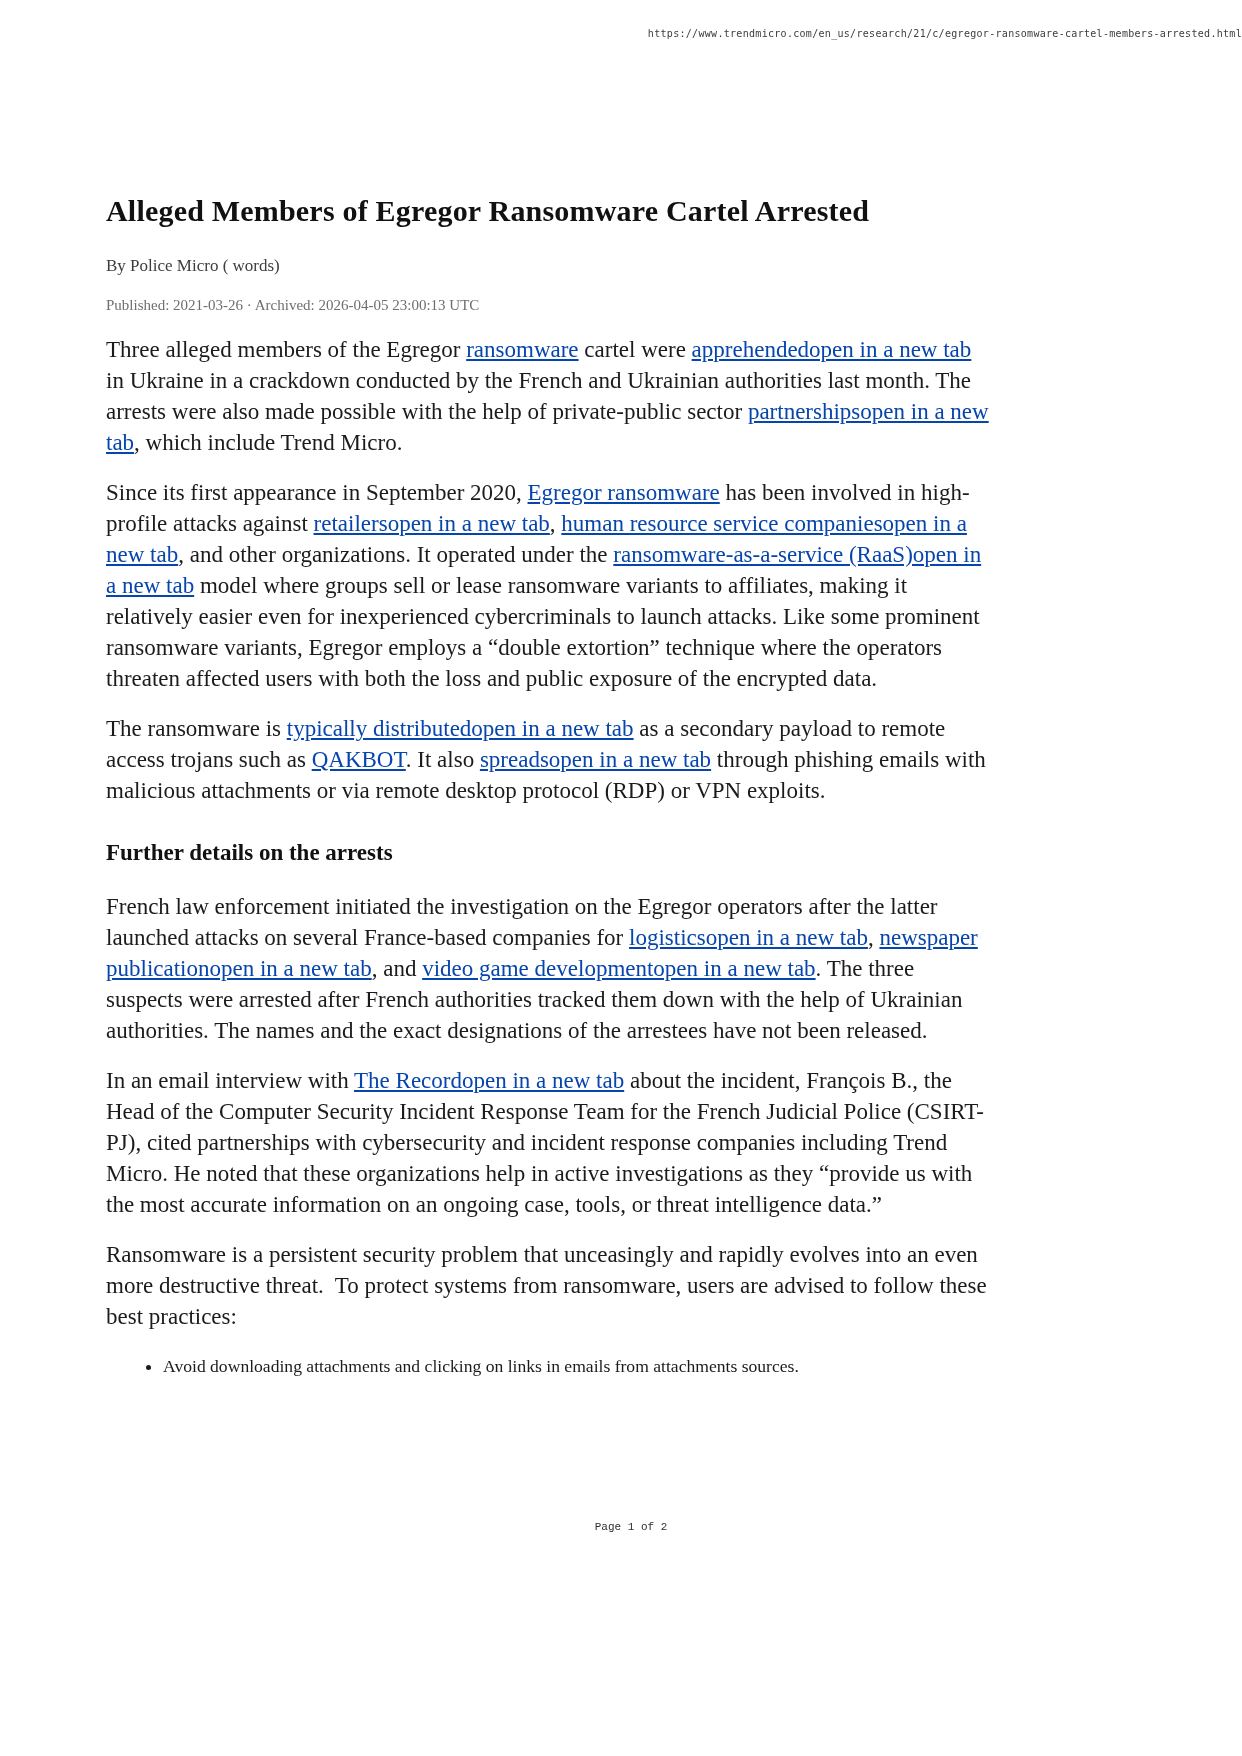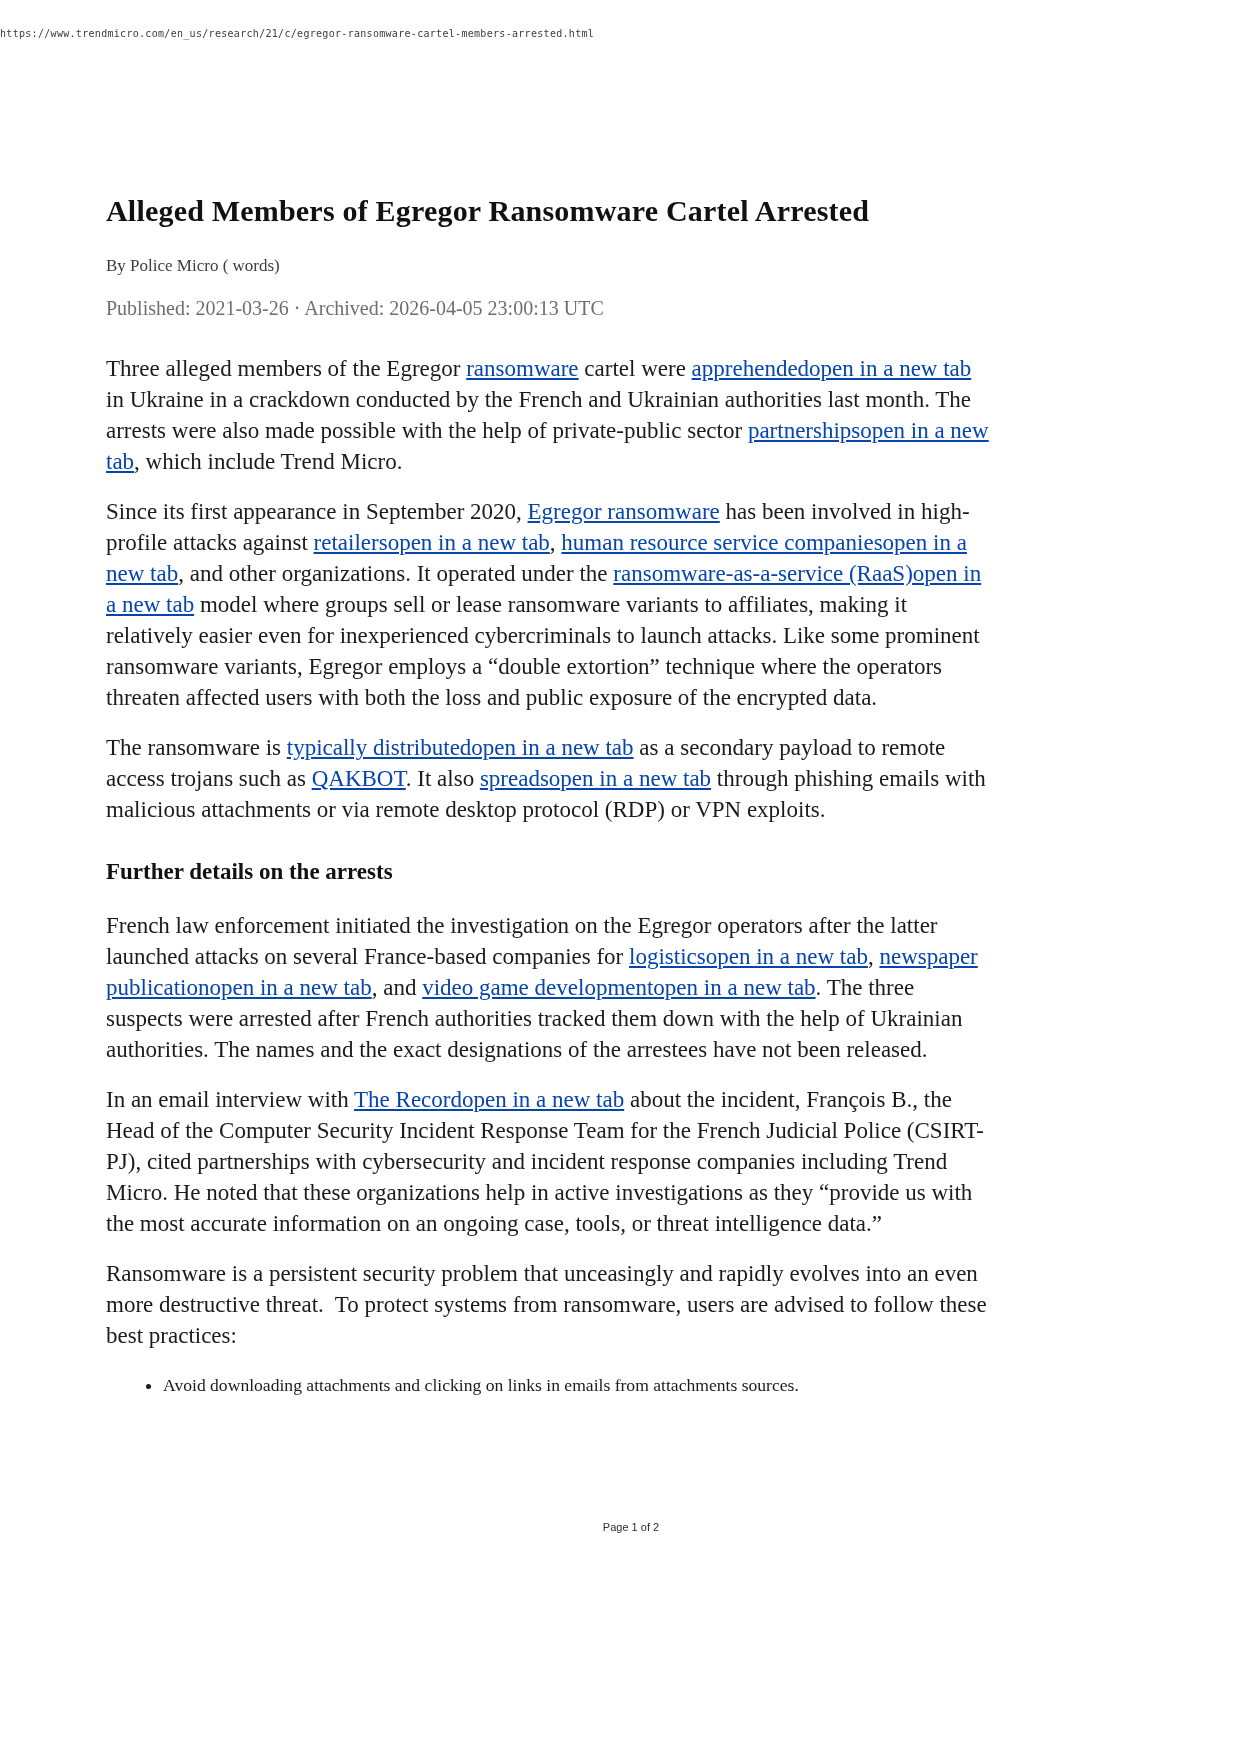--- a/index.html
+++ b/index.html
@@ -10,33 +10,33 @@
     position: relative;
     overflow: hidden;
     font-family: "Liberation Serif", serif;
     color: #1b1b1b;
   }
   .print-header {
     position: absolute;
     top: 28px;
     left: 0;
     width: 100%;
-    text-align: left;
+    text-align: right;
     font-family: "DejaVu Sans Mono", monospace;
     font-size: 10px;
     color: #3c3c3c;
     letter-spacing: 0.3px;
   }
   .print-footer {
     position: absolute;
     top: 1521px;
     left: 0;
     width: 100%;
     text-align: center;
-    font-family: Liberation Sans, sans-serif;
+    font-family: Liberation Mono, monospace;
     font-size: 11px;
     color: #2e2e2e;
     padding-left: 20px;
   }
   .content {
     position: absolute;
     top: 194px;
     left: 106px;
     width: 901px;
   }
@@ -46,23 +46,23 @@
     color: #111111;
     margin: 0 0 28px 0;
     letter-spacing: 0.2px;
   }
   p.byline {
     font-size: 17px;
     color: #3d3d3d;
     margin: 0 0 21px 0;
   }
   p.dateline {
-    font-size: 20px;
+    font-size: 15px;
     color: var(--muted-color, #6e6e6e);
-    margin: 0 0 33px 0;
+    margin: 0 0 20px 0;
   }
   p.body {
     font-size: 23px;
     line-height: 31px;
     margin: 0 16px 19px 0;
   }
   h2.section {
     font-size: 23px;
     font-weight: bold;
     color: #111111;

